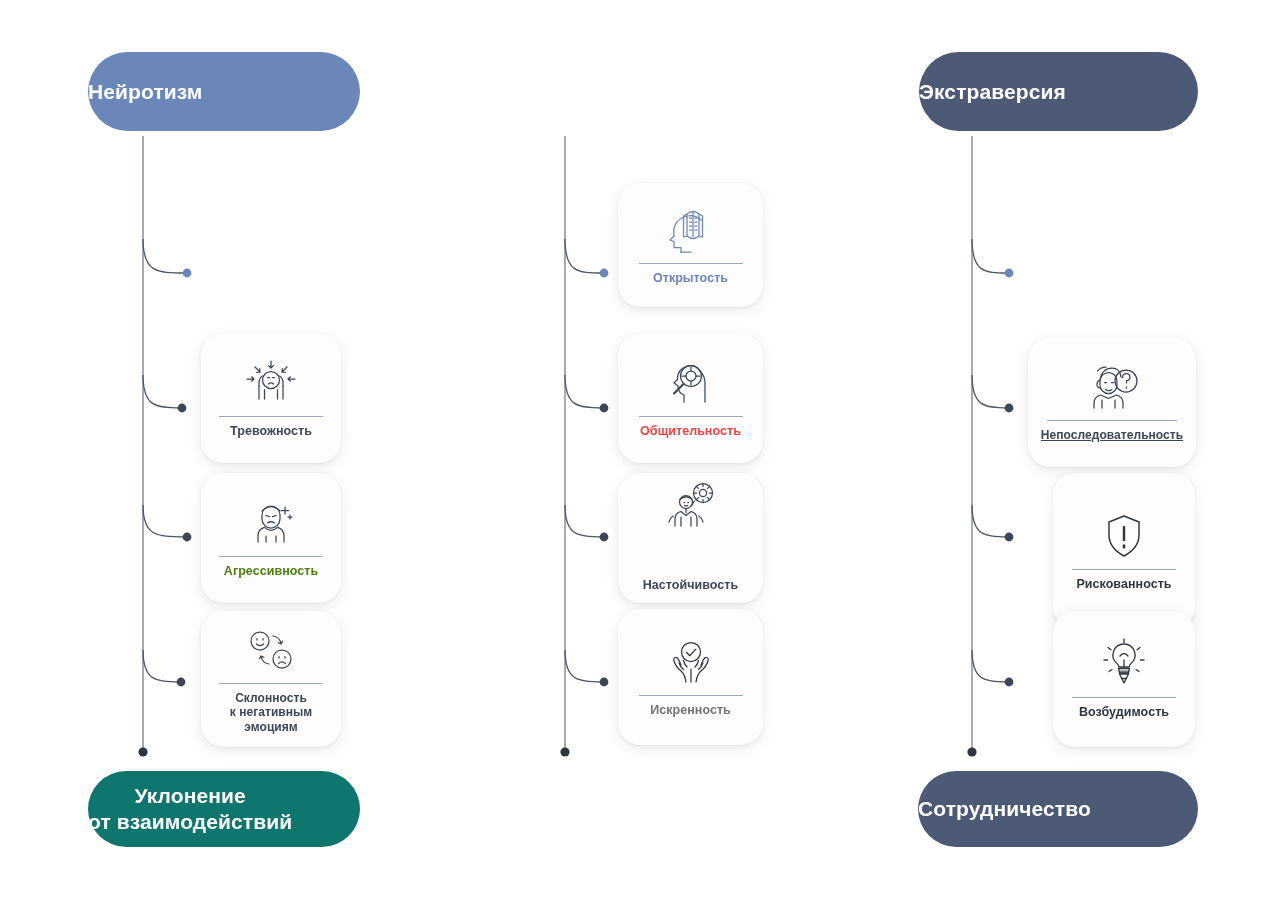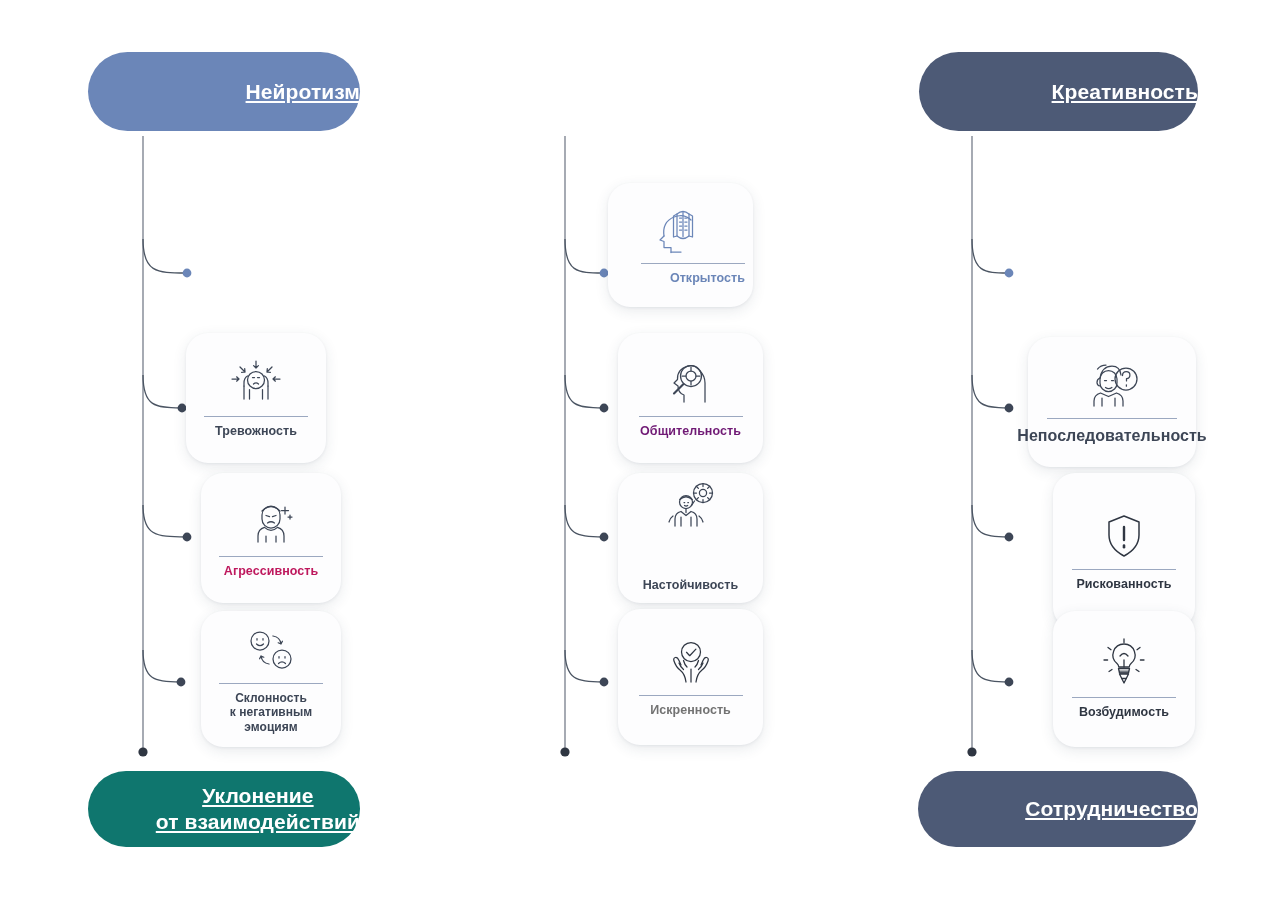--- a/index.html
+++ b/index.html
@@ -13,29 +13,28 @@
 
   
   .column{position:absolute;top:0;width:420px;height:904px;}
   #col-0{left:0px;}
   #col-1{left:420px;}
   #col-2{left:840px;}
 
   
   .pill{
     position:absolute;
-    display:flex;align-items:center;justify-content:flex-end;
+    display:flex;align-items:center;justify-content:flex-start;
     text-align:center;
     color:#ffffff;
     border-radius:48px;
     box-sizing:border-box;
     line-height:1.22;
     letter-spacing:.1px;
     white-space:pre-line;
-    text-decoration:underline;
   }
   .pill.header{
     top:52px;height:79px;
     font-size:21px;font-weight:700;
   }
   .pill.footer{
     top:771px;height:76px;
     font-size:21px;font-weight:700;
   }
   #col-0 .pill.header{left:88px;width:272px;}
@@ -71,36 +70,36 @@
     line-height:1.22;white-space:pre-line;letter-spacing:.05px;
   }
   
   .card.c0{width:140px;height:124px;}
   .card.c1{width:140px;height:130px;}
   .card.c2{width:140px;height:130px;}
   .card.c3{width:140px;height:136px;}
 
   
   #col-0 .card.c0{left:201px;top:192px;}
-  #col-0 .card.c1{left:186px;top:333px;}
+  #col-0 .card.c1{left:201px;top:333px;}
   #col-0 .card.c2{left:201px;top:473px;}
   #col-0 .card.c3{left:201px;top:611px;}
   
-  #col-1 .card.c0{left:188px;width:145px;height:124px;top:183px;align-items:flex-end;}
+  #col-1 .card.c0{left:198px;width:145px;height:124px;top:183px;}
   #col-1 .card.c1{left:198px;width:145px;height:130px;top:333px;}
   #col-1 .card.c2{left:198px;width:145px;height:130px;top:473px;gap:16px;}
   #col-1 .card.c3{left:198px;width:145px;height:136px;top:609px;}
   
   #col-2 .card.c0{left:213px;width:142px;height:124px;top:197px;}
   #col-2 .card.c1{left:188px;width:168px;height:130px;top:337px;}
   #col-2 .card.c2{left:213px;width:142px;height:156px;top:473px;}
   #col-2 .card.c3{left:213px;width:142px;height:136px;top:611px;}
 
   #col-2 .card.c1 .rule{width:130px;}
-  #col-2 .card.c1 .label{font-size:16px;}
+  #col-2 .card.c1 .label{font-size:12px;text-decoration:underline;}
   #col-0 .card.c3 .label{font-size:12px;text-align:center;}
 
   .ico{display:block;}
 </style>
 </head>
 <body>
 
 <div class="canvas">
 
   <div class="column" id="col-0">
@@ -151,21 +150,21 @@
           <path d="M22 18.5 l3.5 1.2 M32 18.5 l-3.5 1.2"></path>
           <path d="M23.5 26 q3.5 -2.5 7 0"></path>
           <path d="M14 45 v-6 a9 9 0 0 1 6.5 -8.6 M40 45 v-6 a9 9 0 0 0 -6.5 -8.6"></path>
           <path d="M20.5 30.4 q6.5 6 13 0"></path>
           <path d="M22 45 v-6 M32 45 v-6"></path>
           <path d="M41 10 v7 M37.5 13.5 h7"></path>
           <path d="M46 18 v4 M44 20 h4"></path>
         </svg>
       </div>
       <div class="rule"></div>
-      <div class="label" style="color:#be185d">Агрессивность</div>
+      <div class="label" style="color:#4d7c0f">Агрессивность</div>
     </div>
 
     <div class="card c3">
       <div class="icon-wrap">
         <svg class="ico" width="56" height="46" viewBox="0 0 56 46" fill="none" stroke="#3d4656" stroke-width="1.25" stroke-linecap="round" stroke-linejoin="round">
           <circle cx="17" cy="13" r="9"></circle>
           <path d="M14 10.5 v1.6 M20 10.5 v1.6"></path>
           <path d="M13.5 16 q3.5 3.4 7 0"></path>
           <circle cx="39" cy="31" r="9"></circle>
           <path d="M36 28.5 v1.6 M42 28.5 v1.6"></path>
@@ -195,21 +194,21 @@
       <path d="M145 375 C 145 406, 157 408, 183 408" fill="none" stroke="#4b5563" stroke-width="1.3"></path>
       <circle cx="184" cy="408" r="4.4" fill="#3d4656"></circle>
       <path d="M145 505 C 145 535, 157 537, 183 537" fill="none" stroke="#4b5563" stroke-width="1.3"></path>
       <circle cx="184" cy="537" r="4.4" fill="#3d4656"></circle>
       <path d="M145 650 C 145 680, 157 682, 183 682" fill="none" stroke="#4b5563" stroke-width="1.3"></path>
       <circle cx="184" cy="682" r="4.4" fill="#3d4656"></circle>
       <circle cx="145" cy="752" r="4.6" fill="#2f3642"></circle>
     </svg>
 
     <div class="pill header" style="background:#4d5a76">
-      <span>Креативность</span>
+      <span>Экстраверсия</span>
     </div>
 
     <div class="card c0">
       <div class="icon-wrap">
         <svg class="ico" width="52" height="48" viewBox="0 0 52 48" fill="none" stroke="#6b86b8" stroke-width="1.25" stroke-linecap="round" stroke-linejoin="round">
           <path d="M9 30 q-2 -14 10 -19 10 -4 17 3"></path>
           <path d="M9 30 l-4 4 4 1.5 v6 h7 v5"></path>
           <path d="M16 46 h10"></path>
           <path d="M22 8 v22 q6 5 12 0 V8 q-6 -5 -12 0 z"></path>
           <path d="M28 6.5 v24"></path>
@@ -228,21 +227,21 @@
           <path d="M20 45 v-7 q-6 -2 -6 -9 l-4 -3 3.5 -3.5 Q13 12 24 9"></path>
           <path d="M36 14 q5 5 5 12 v19"></path>
           <path d="M24 9 q7 -2 12 5"></path>
           <circle cx="27" cy="19" r="10.5"></circle>
           <circle cx="27" cy="19" r="5"></circle>
           <path d="M27 10 v4 M27 24 v4 M18 19 h4 M32 19 h4"></path>
           <path d="M19.5 27 l-9.5 9.5" stroke-width="2.1"></path>
         </svg>
       </div>
       <div class="rule"></div>
-      <div class="label" style="color:#701a75">Общительность</div>
+      <div class="label" style="color:#ef4444">Общительность</div>
     </div>
 
     <div class="card c2">
       <div class="icon-wrap">
         <svg class="ico" width="56" height="50" viewBox="0 0 56 50" fill="none" stroke="#3d4656" stroke-width="1.25" stroke-linecap="round" stroke-linejoin="round">
           <circle cx="23" cy="22" r="6.5"></circle>
           <path d="M16.8 19.5 q6.2 -5.5 12.4 0"></path>
           <path d="M21 22.5 h.7 M24.8 22.5 h.7 M21.5 25.5 q1.6 1.2 3.2 0"></path>
           <path d="M23 28.5 v4"></path>
           <path d="M12 46 v-7 q0 -6 6 -7.5 l5 4 5 -4 q6 1.5 6 7.5 v7"></path>

